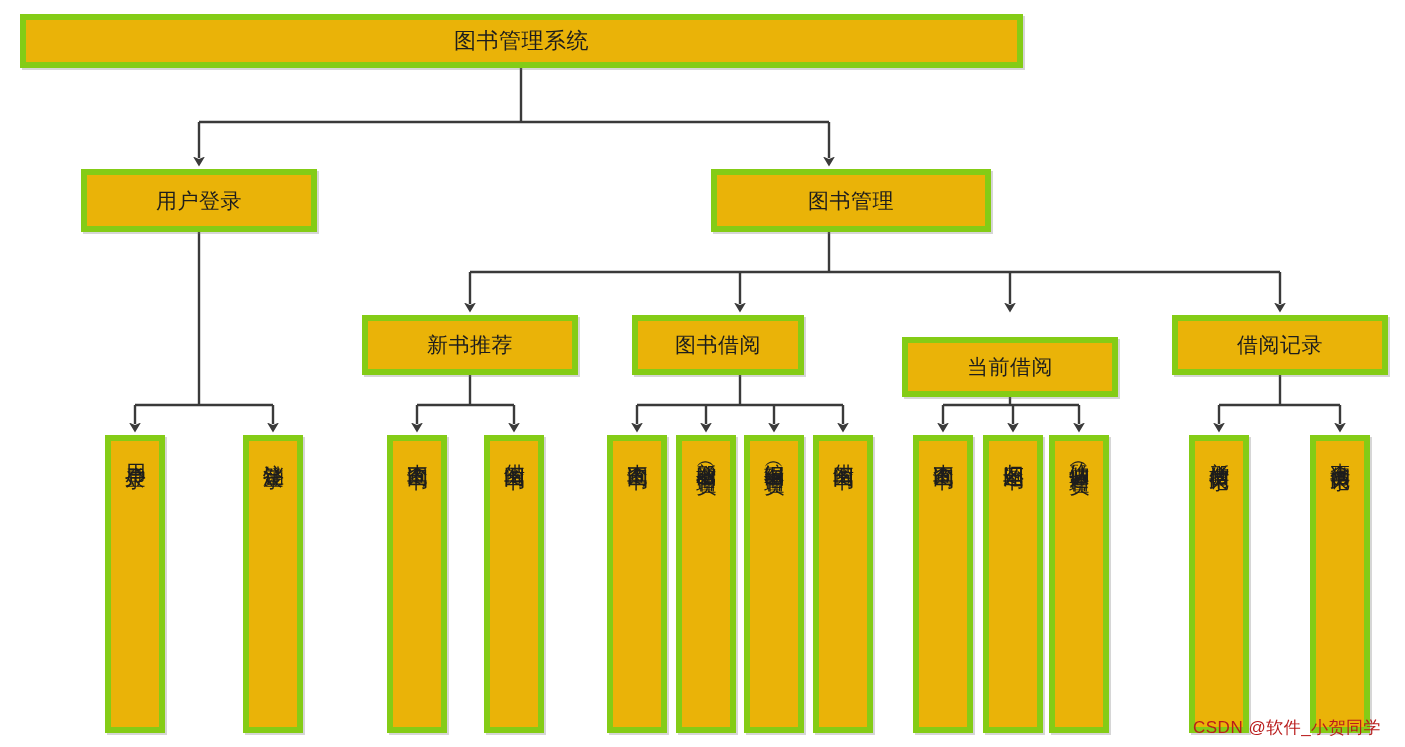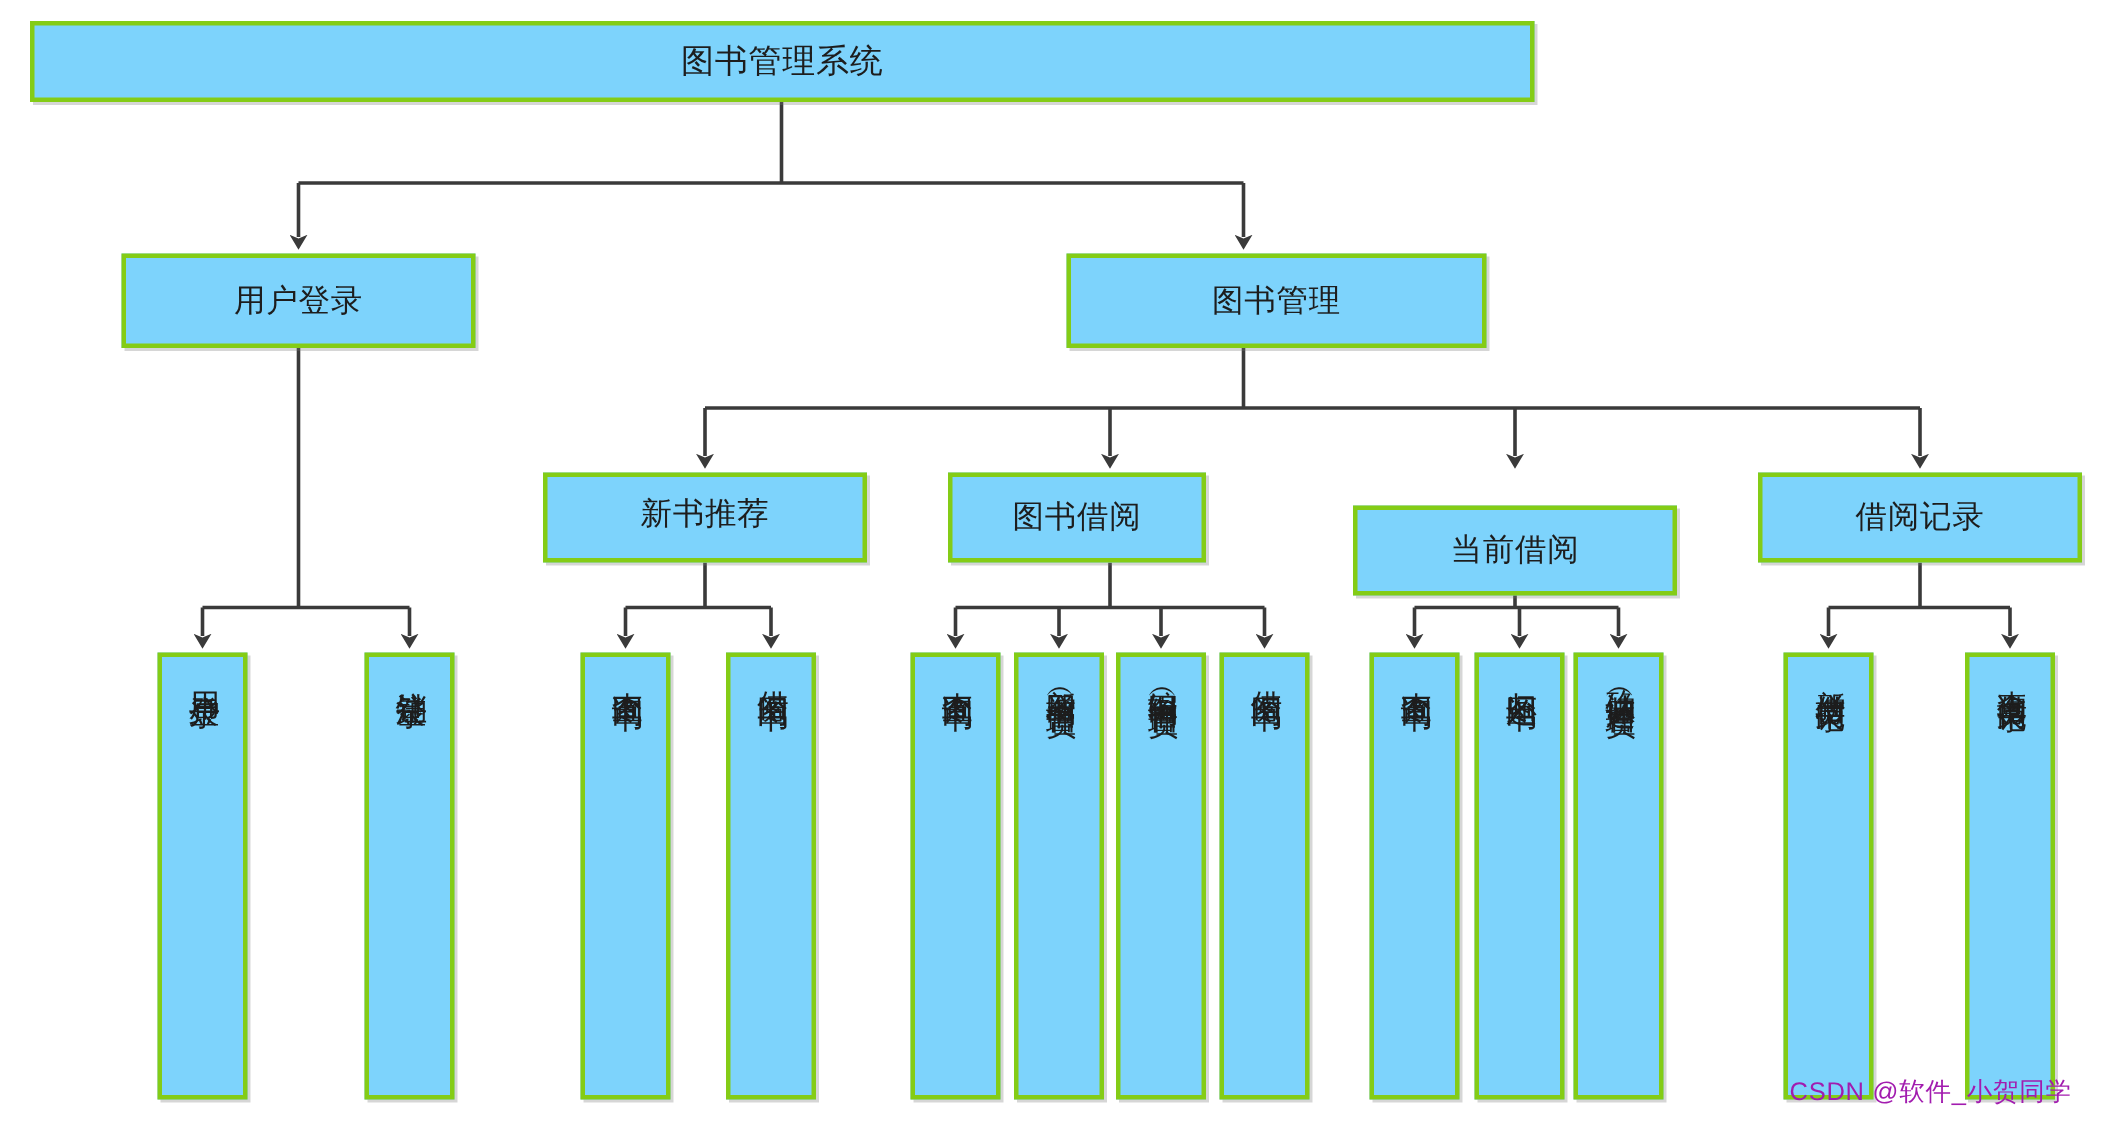--- a/index.html
+++ b/index.html
@@ -21,22 +21,22 @@
     position: absolute;
     left: 0;
     top: 0;
     width: 1405px;
     height: 747px;
     pointer-events: none;
   }
   .node {
     position: absolute;
     box-sizing: border-box;
-    border: 3px solid #84cc16;
-    background: #7dd3fc;
+    border: 6px solid #84cc16;
+    background: #eab308;
     display: flex;
     align-items: center;
     justify-content: center;
     color: #1d1d1d;
     box-shadow: 2px 2px 0 rgba(120,120,120,0.30);
   }
   .node .lbl {
     display: block;
     text-align: center;
     letter-spacing: 0.5px;
@@ -130,21 +130,21 @@
     <span class="lbl">图书管理系统</span>
   </div>
 
   <div class="node h" style="left: 81px; top: 169px; width: 236px; height: 63px;">
     <span class="lbl">用户登录</span>
   </div>
   <div class="node h" style="left: 711px; top: 169px; width: 280px; height: 63px;">
     <span class="lbl">图书管理</span>
   </div>
 
-  <div class="node h" style="left: 362px; top: 315px; width: 216px; height: 60px; font-family: Liberation Mono, monospace;">
+  <div class="node h" style="left: 362px; top: 315px; width: 216px; height: 60px;">
     <span class="lbl">新书推荐</span>
   </div>
   <div class="node h" style="left: 632px; top: 315px; width: 172px; height: 60px;">
     <span class="lbl">图书借阅</span>
   </div>
   <div class="node h" style="left: 902px; top: 315px; width: 216px; height: 60px; margin-top: 22px;">
     <span class="lbl">当前借阅</span>
   </div>
   <div class="node h" style="left: 1172px; top: 315px; width: 216px; height: 60px;">
     <span class="lbl">借阅记录</span>
@@ -183,15 +183,15 @@
   <div class="node v tall" style="left: 1049px; top: 435px; width: 60px; height: 298px;">
     <span class="lbl">确认归还（管理员）</span>
   </div>
   <div class="node v tall" style="left: 1189px; top: 435px; width: 60px; height: 298px;">
     <span class="lbl">新增借阅记录</span>
   </div>
   <div class="node v tall" style="left: 1310px; top: 435px; width: 60px; height: 298px;">
     <span class="lbl">查询借阅记录</span>
   </div>
 
-  <div class="watermark" style="left: 1193px; top: 716px; color: #a21caf;">CSDN @软件_小贺同学</div>
+  <div class="watermark" style="left: 1193px; top: 716px; color: #b91c1c;">CSDN @软件_小贺同学</div>
 
 </div>
 
 </body></html>

